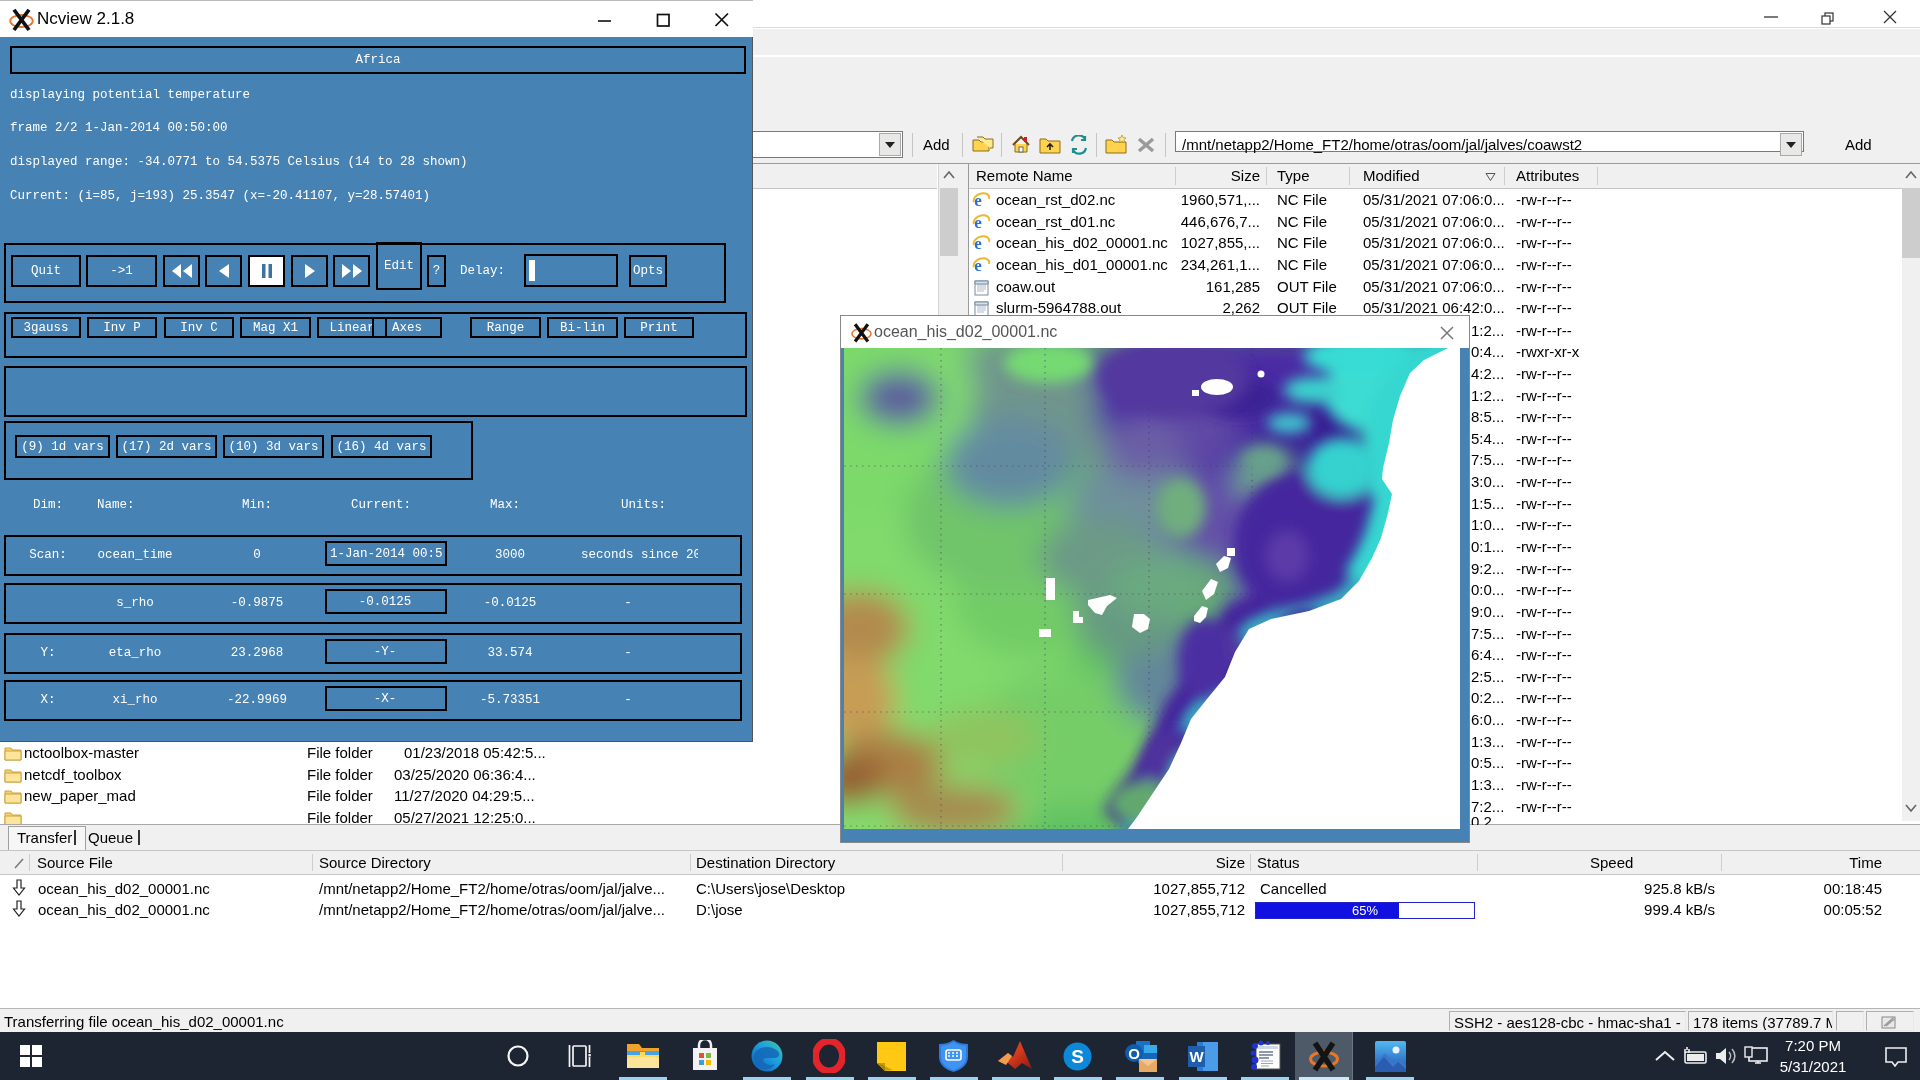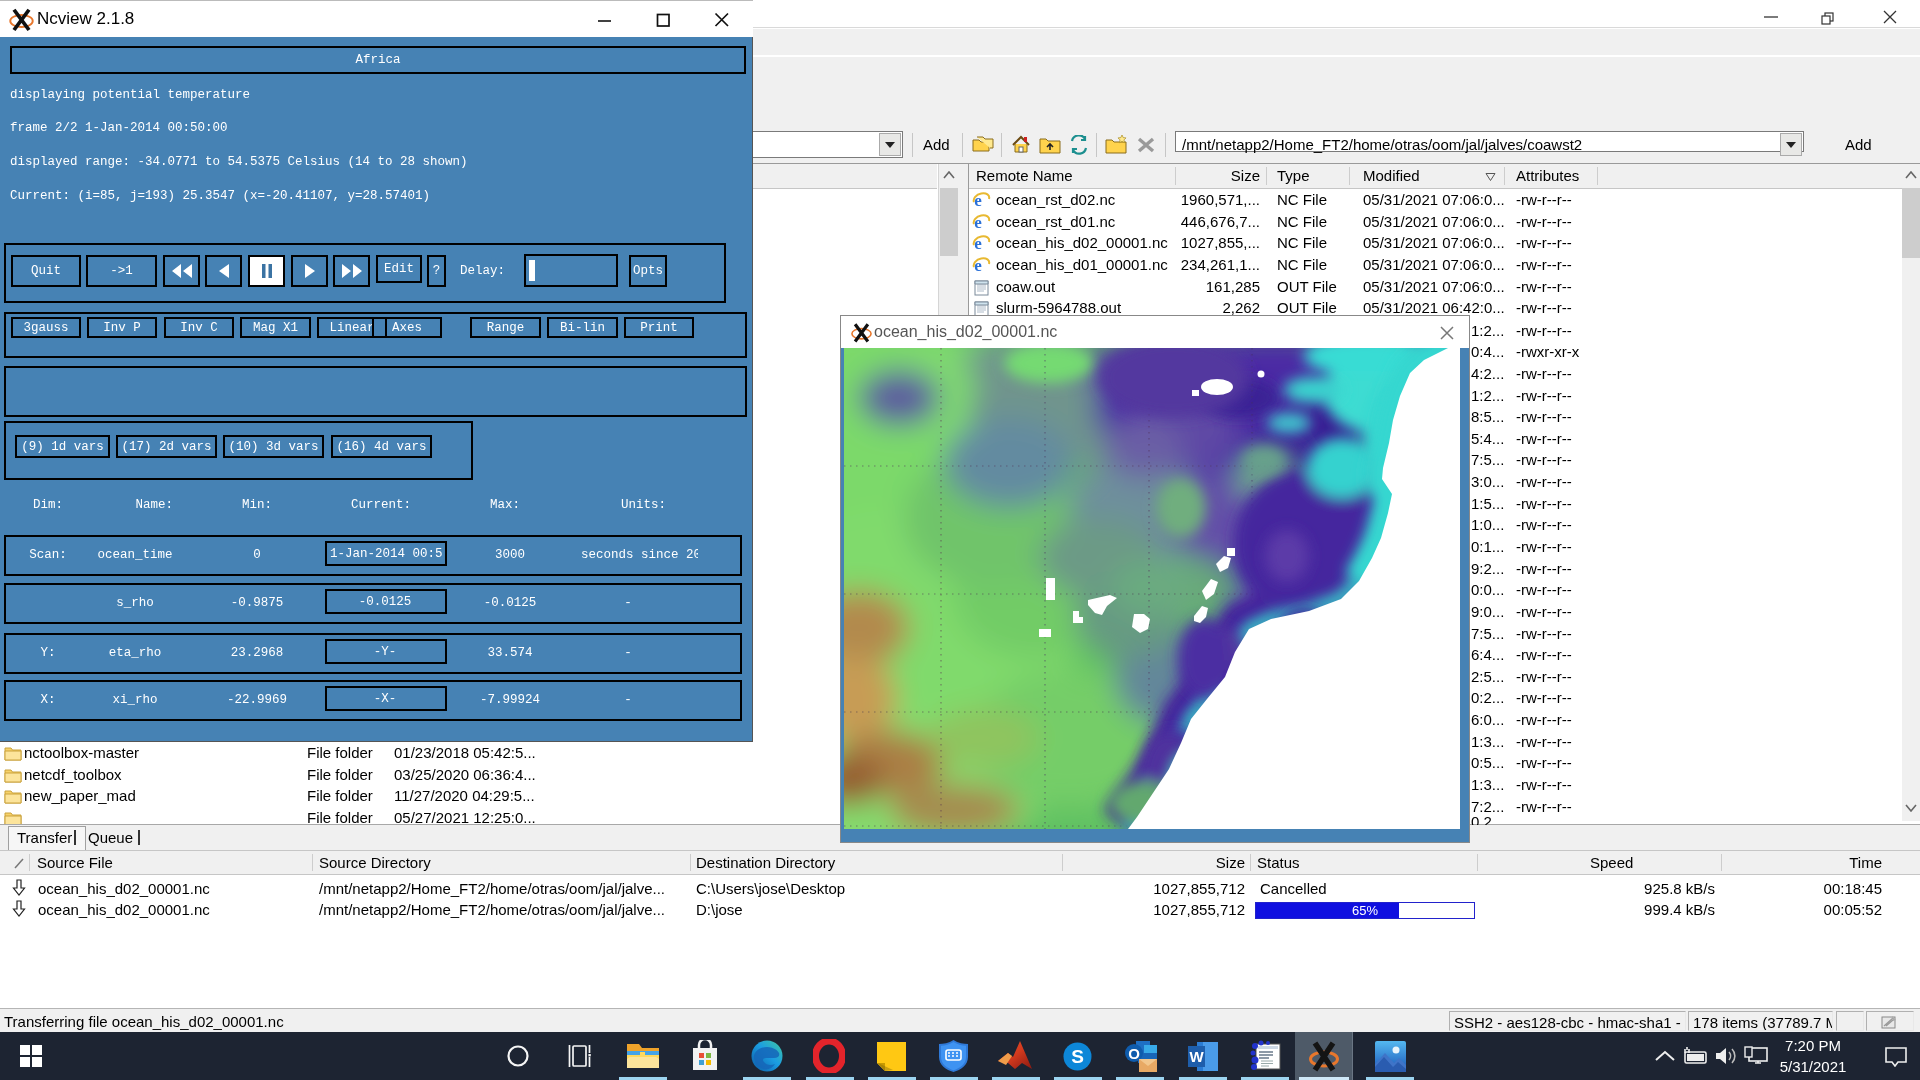--- a/index.html
+++ b/index.html
@@ -219,21 +219,21 @@
 <div class="fr" style="top:798px">7:2...<b>-rw-r--r--</b></div>
 <div class="fr" style="top:813px;height:12px;overflow:hidden">0.2...</div>
 
 <div class="lr" style="top:743px">
       <svg class="a" style="left:4px;top:2px" width="18" height="16" viewBox="0 0 18 16">
         <path d="M1 3 h6 l1.5 2 h8.5 v10 h-16 z" fill="#f7d26a" stroke="#caa23d"></path>
         <path d="M1 6 h16 v9 h-16 z" fill="#fce49b" stroke="#caa23d"></path>
       </svg>
       <span style="left:24px">nctoolbox-master</span>
       <span style="left:307px">File folder</span>
-      <span style="left:394px">01/23/2018 05:42:5...</span>
+      <span style="left:404px">01/23/2018 05:42:5...</span>
     </div>
 <div class="lr" style="top:765px">
       <svg class="a" style="left:4px;top:2px" width="18" height="16" viewBox="0 0 18 16">
         <path d="M1 3 h6 l1.5 2 h8.5 v10 h-16 z" fill="#f7d26a" stroke="#caa23d"></path>
         <path d="M1 6 h16 v9 h-16 z" fill="#fce49b" stroke="#caa23d"></path>
       </svg>
       <span style="left:24px">netcdf_toolbox</span>
       <span style="left:307px">File folder</span>
       <span style="left:394px">03/25/2020 06:36:4...</span>
     </div>
@@ -513,21 +513,21 @@
  <div class="nbtn" style="left:291px;top:255px;width:37px;height:32px">
       <svg width="12" height="16" viewBox="0 0 12 16">
         <path d="M1 1 V15 L11 8 Z" fill="#fff"></path>
       </svg>
     </div>
  <div class="nbtn" style="left:333px;top:255px;width:37px;height:32px">
       <svg width="22" height="16" viewBox="0 0 22 16">
         <path d="M1 1 V15 L10 8 Z M12 1 V15 L21 8 Z" fill="#fff"></path>
       </svg>
     </div>
- <div class="nbtn" style="left:376px;top:255px;width:46px;height:28px">Edit</div>
+ <div class="nbtn" style="left:376px;top:242px;width:46px;height:48px">Edit</div>
  <div class="nbtn" style="left:427px;top:255px;width:19px;height:32px">?</div>
  <div class="mono a" style="left:460px;top:264px">Delay:</div>
  <div class="nbox" style="left:524px;top:254px;width:94px;height:33px">
       <div class="a" style="left:3px;top:4px;width:6px;height:21px;background:#fff"></div>
     </div>
  <div class="nbtn" style="left:629px;top:255px;width:38px;height:32px">Opts</div>
 
  <div class="nbox" style="left:4px;top:312px;width:743px;height:46px"></div>
  <div class="nbtn" style="left:11px;top:317px;width:70px;height:21px">3gauss</div>
  <div class="nbtn" style="left:87px;top:317px;width:70px;height:21px">Inv P</div>
@@ -541,21 +541,21 @@
 
  <div class="nbox" style="left:4px;top:366px;width:743px;height:51px"></div>
 
  <div class="nbox" style="left:4px;top:421px;width:469px;height:59px"></div>
  <div class="nbtn" style="left:15px;top:435px;width:95px;height:23px">(9) 1d vars</div>
  <div class="nbtn" style="left:116px;top:435px;width:101px;height:23px">(17) 2d vars</div>
  <div class="nbtn" style="left:223px;top:435px;width:101px;height:23px">(10) 3d vars</div>
  <div class="nbtn" style="left:331px;top:435px;width:101px;height:23px">(16) 4d vars</div>
 
  <div class="mono a" style="left:10px;top:498px;width:76px;text-align:center">Dim:</div>
- <div class="mono a" style="left:97px;top:498px;width:76px;text-align:right">Name:</div>
+ <div class="mono a" style="left:97px;top:498px;width:76px;text-align:left">Name:</div>
  <div class="mono a" style="left:219px;top:498px;width:76px;text-align:center">Min:</div>
  <div class="mono a" style="left:343px;top:498px;width:76px;text-align:center">Current:</div>
  <div class="mono a" style="left:467px;top:498px;width:76px;text-align:center">Max:</div>
  <div class="mono a" style="left:590px;top:498px;width:76px;text-align:right">Units:</div>
 
  <div class="nbox" style="left:4px;top:535px;width:738px;height:41px"></div>
  <div class="mono a" style="left:10px;top:548px;width:76px;text-align:center">Scan:</div>
  <div class="mono a" style="left:97px;top:548px;width:76px;text-align:center">ocean_time</div>
  <div class="mono a" style="left:219px;top:548px;width:76px;text-align:center">0</div>
  <div class="nbox" style="left:325px;top:541px;width:122px;height:25px;overflow:hidden">
@@ -583,21 +583,21 @@
  <div class="mono a" style="left:467px;top:646px;width:86px;text-align:center">33.574</div>
  <div class="mono a" style="left:590px;top:646px;width:76px;text-align:center">-</div>
 
  <div class="nbox" style="left:4px;top:680px;width:738px;height:41px"></div>
  <div class="mono a" style="left:10px;top:693px;width:76px;text-align:center">X:</div>
  <div class="mono a" style="left:97px;top:693px;width:76px;text-align:center">xi_rho</div>
  <div class="mono a" style="left:219px;top:693px;width:76px;text-align:center">-22.9969</div>
  <div class="nbox" style="left:325px;top:686px;width:122px;height:25px">
       <div class="mono a" style="left:0;top:4px;width:116px;text-align:center">-X-</div>
     </div>
- <div class="mono a" style="left:467px;top:693px;width:86px;text-align:center">-7.99924</div>
+ <div class="mono a" style="left:467px;top:693px;width:86px;text-align:center">-5.73351</div>
  <div class="mono a" style="left:590px;top:693px;width:76px;text-align:center">-</div>
 </div>
 
 <div class="tb">
 
  <svg class="a" style="left:20px;top:13px" width="22" height="22" viewBox="0 0 22 22">
       <rect x="0" y="0" width="10" height="10" fill="#fff"></rect>
       <rect x="12" y="0" width="10" height="10" fill="#fff"></rect>
       <rect x="0" y="12" width="10" height="10" fill="#fff"></rect>
       <rect x="12" y="12" width="10" height="10" fill="#fff"></rect>

